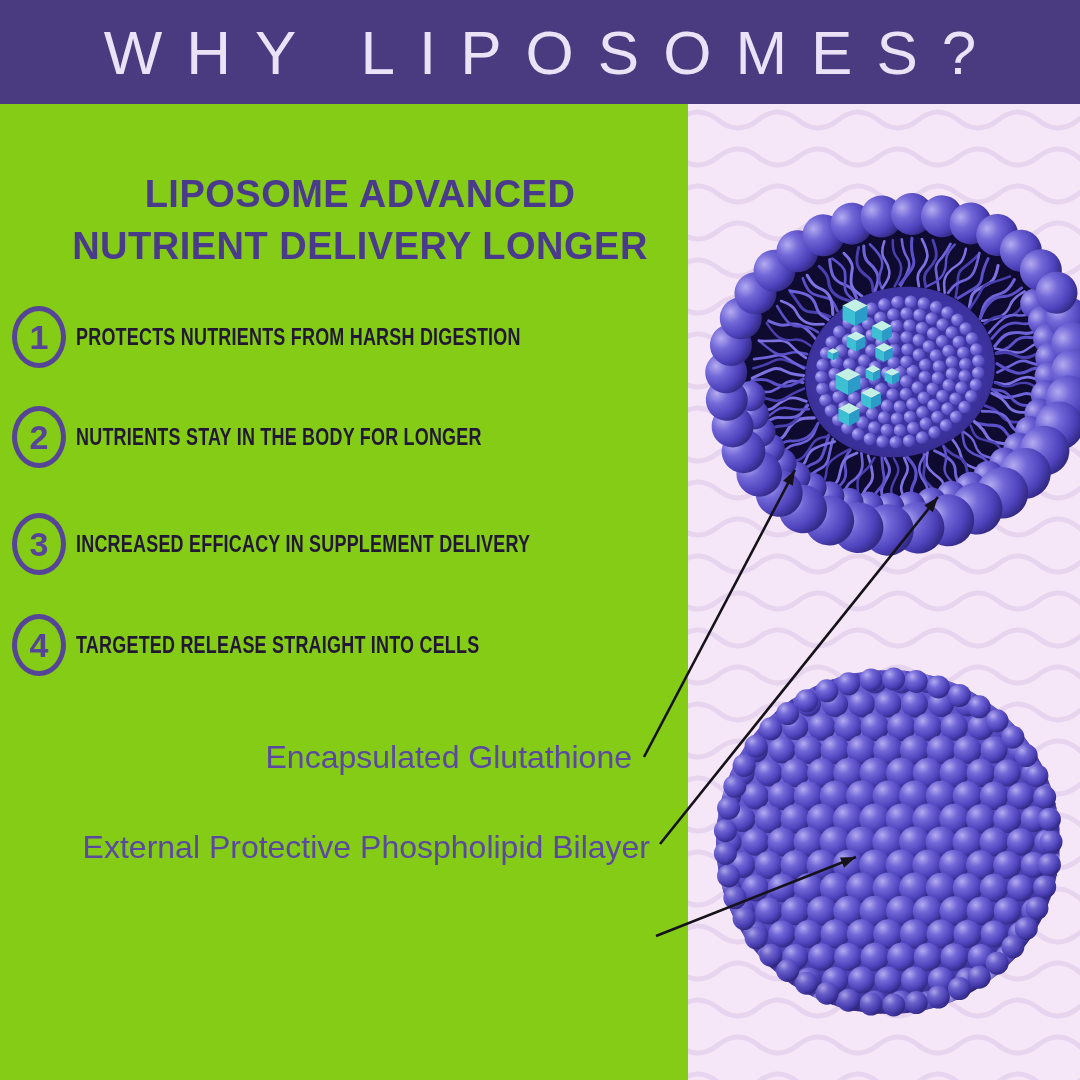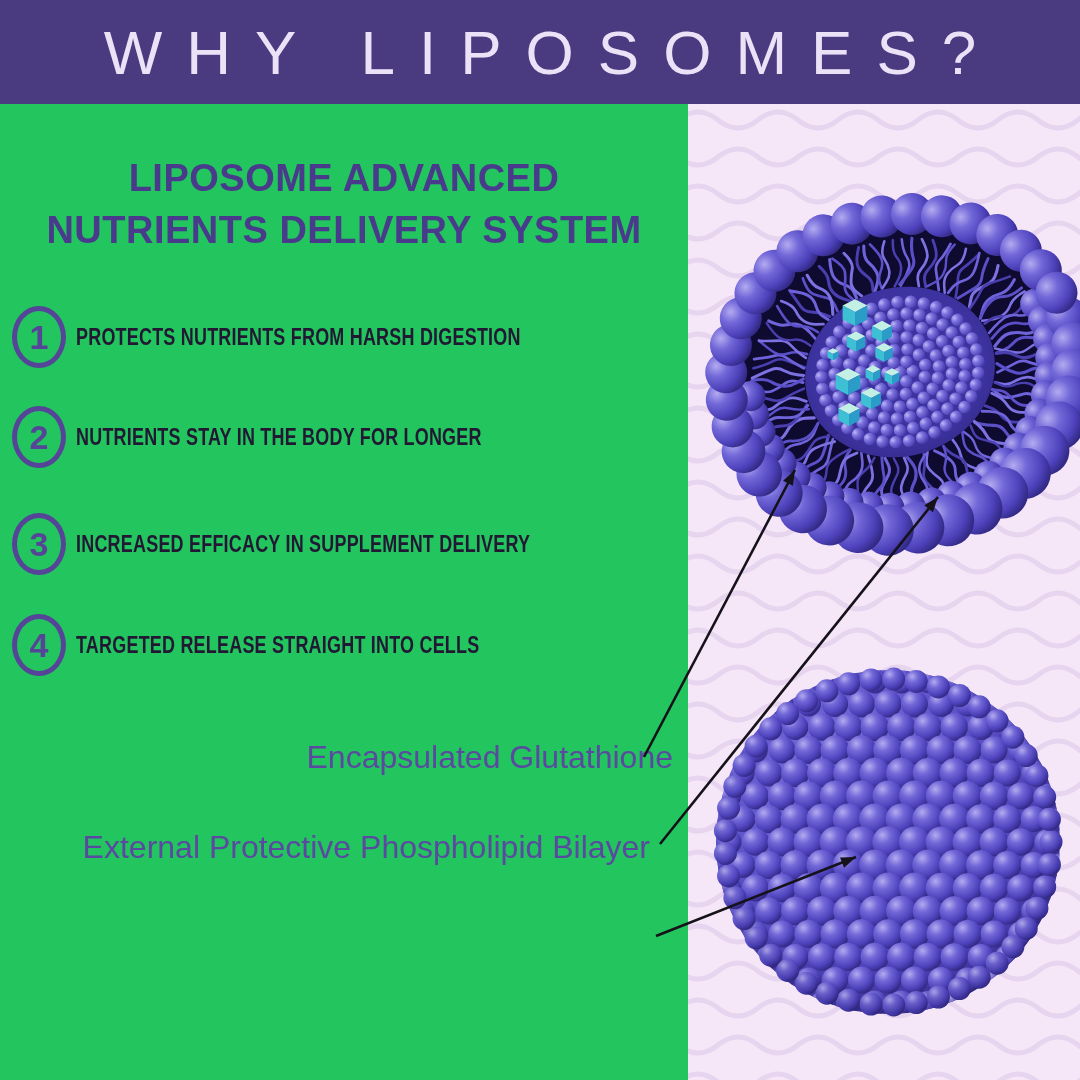--- a/index.html
+++ b/index.html
@@ -1,18 +1,18 @@
 <!DOCTYPE html>
 <html><head>
 <meta charset="utf-8">
 <style>
   html,body{margin:0;padding:0;background:#222;}
   .canvas{
     position:relative; width:1080px; height:1080px; overflow:hidden;
-    background:#22c55e;
+    background:#84cc16;
     font-family:"Liberation Sans","DejaVu Sans",sans-serif;
   }
   
   .banner{
     position:absolute; left:0; top:0; width:1080px; height:104px;
     background:#4a3b80; display:flex; align-items:center; justify-content:center;
   }
   .banner h1{
     margin:0; color:#ece2f7; font-size:62px; font-weight:200;
     letter-spacing:24px; text-indent:24px; white-space:nowrap;
@@ -20,42 +20,42 @@
   
   .right-panel{
     position:absolute; left:688px; top:104px; width:392px; height:976px;
     background:#f5e7f8; overflow:hidden;
   }
   .right-panel svg{position:absolute; left:0; top:0;}
   
   .heading{
     position:absolute; left:0; top:152px; width:688px;
     text-align:center; color:#4a3a8c; font-weight:bold;
-    font-size:38px; line-height:52px; letter-spacing:.5px; margin:0;
+    font-size:38px; line-height:52px; letter-spacing:.5px; margin:16px;
   }
   .benefit{
     position:absolute; left:12px; height:56px; width:660px;
     display:flex; align-items:center; gap:10px;
   }
   .benefit .num{
     flex:0 0 auto; width:44px; height:52px; border:5px solid #564498;
     border-radius:50%; display:flex; align-items:center; justify-content:center;
     color:#564498; font-weight:bold; font-size:34px;
   }
   .benefit .txt{
     display:inline-block; transform:scaleX(.78); transform-origin:left center;
     color:#221833; font-weight:bold; font-size:23px; letter-spacing:.3px;
     white-space:nowrap;
   }
   .b1{top:309px}.b2{top:409px}.b3{top:516px}.b4{top:617px}
   .callout{
     position:absolute; left:0; text-align:right; color:#5b49a1;
     font-size:32px; line-height:40px; font-weight:500; white-space:nowrap;
   }
-  .c1{top:737px; width:632px;margin-left:41px;}
+  .c1{top:737px; width:632px;}
   .c2{top:827px; width:650px;}
   .c3{top:917px; width:648px;}
   
   #art{position:absolute; left:0; top:0; width:1080px; height:1080px; pointer-events:none;}
 </style>
 </head>
 <body>
 
 <div class="canvas">
 
@@ -90,21 +90,21 @@
         <path d="M -10 830 q 20 -16 40 0 t 40 0 t 40 0 t 40 0 t 40 0 t 40 0 t 40 0 t 40 0 t 40 0 t 40 0 t 40 0 t 40 0 t 40 0 t 40 0" fill="none" stroke="#e7d4ee" stroke-width="5" stroke-linecap="round"></path>
         <path d="M -50 867 q 20 -16 40 0 t 40 0 t 40 0 t 40 0 t 40 0 t 40 0 t 40 0 t 40 0 t 40 0 t 40 0 t 40 0 t 40 0 t 40 0 t 40 0" fill="none" stroke="#e7d4ee" stroke-width="5" stroke-linecap="round"></path>
         <path d="M -10 904 q 20 -16 40 0 t 40 0 t 40 0 t 40 0 t 40 0 t 40 0 t 40 0 t 40 0 t 40 0 t 40 0 t 40 0 t 40 0 t 40 0 t 40 0" fill="none" stroke="#e7d4ee" stroke-width="5" stroke-linecap="round"></path>
         <path d="M -50 941 q 20 -16 40 0 t 40 0 t 40 0 t 40 0 t 40 0 t 40 0 t 40 0 t 40 0 t 40 0 t 40 0 t 40 0 t 40 0 t 40 0 t 40 0" fill="none" stroke="#e7d4ee" stroke-width="5" stroke-linecap="round"></path>
         <path d="M -10 978 q 20 -16 40 0 t 40 0 t 40 0 t 40 0 t 40 0 t 40 0 t 40 0 t 40 0 t 40 0 t 40 0 t 40 0 t 40 0 t 40 0 t 40 0" fill="none" stroke="#e7d4ee" stroke-width="5" stroke-linecap="round"></path>
       </svg>
   </div>
 
   <h2 class="heading">
     <span>LIPOSOME ADVANCED</span><br>
-    <span>NUTRIENTS DELIVERY SYSTEM</span>
+    <span>NUTRIENT DELIVERY LONGER</span>
   </h2>
 
   <div class="benefit b1">
     <span class="num">1</span>
     <span class="txt">PROTECTS NUTRIENTS FROM HARSH DIGESTION</span>
   </div>
   <div class="benefit b2">
     <span class="num">2</span>
     <span class="txt">NUTRIENTS STAY IN THE BODY FOR LONGER</span>
   </div>

